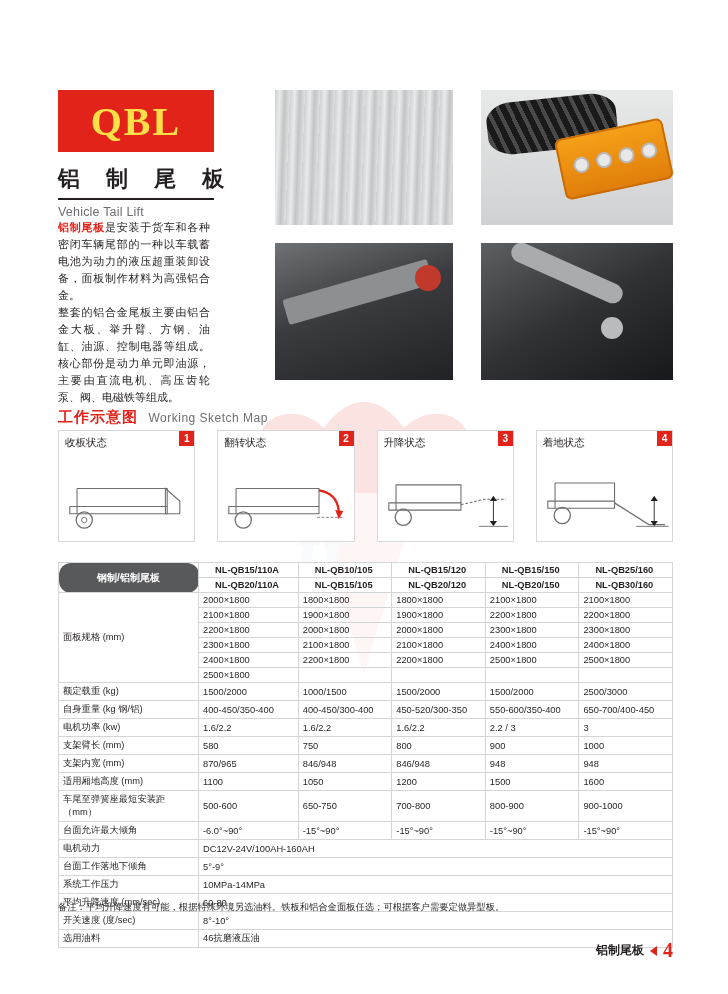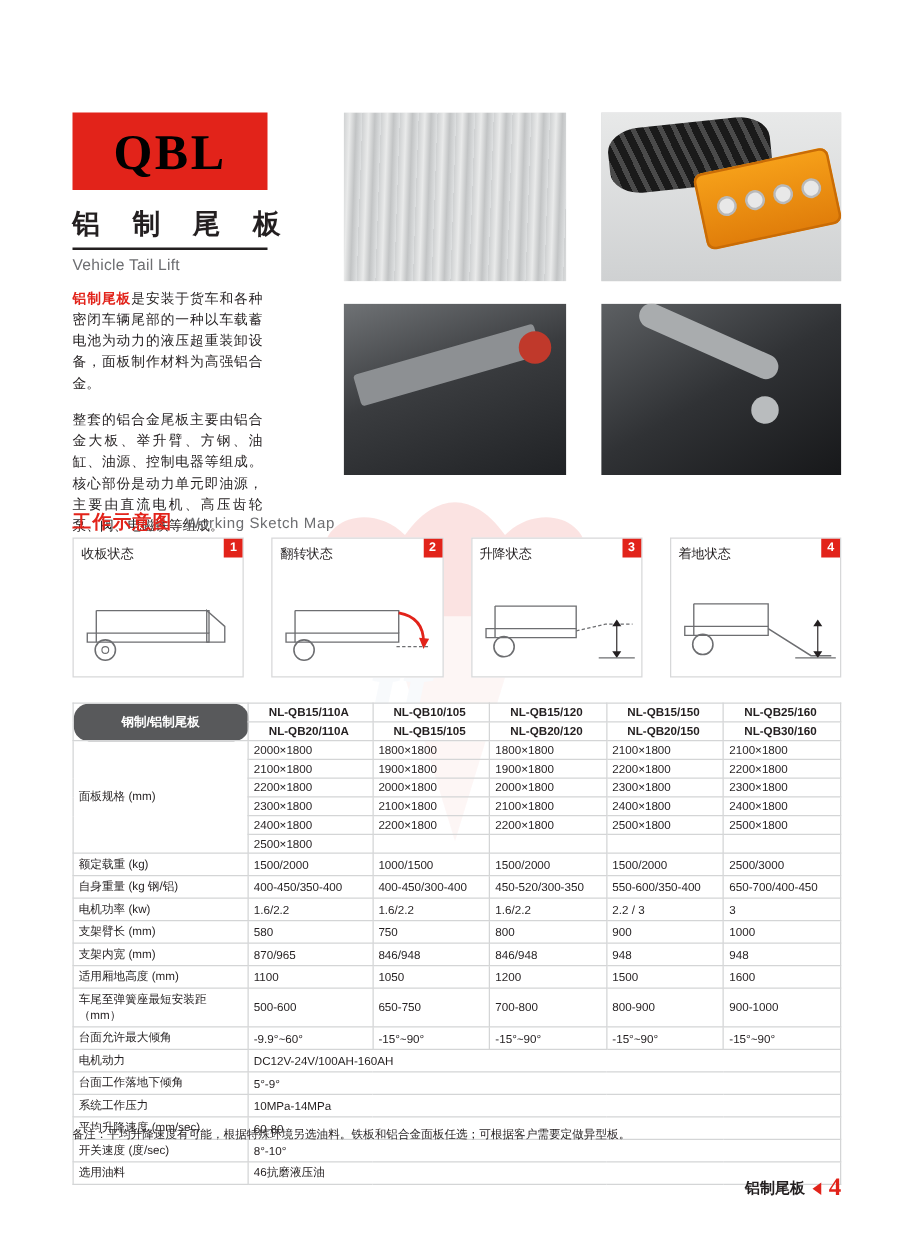--- a/index.html
+++ b/index.html
@@ -23,31 +23,31 @@
   .wm-inner { opacity: 0.12; }
 
   
   .top { position: absolute; left: 58px; top: 90px; width: 615px; height: 290px; z-index: 2;}
 
   .logo-box {
     width: 156px; height: 62px; background: #e2231a;
     display: flex; align-items: center; justify-content: center;
   }
   .logo-text {
-    color: #000000; font-size: 40px; font-weight: bold;
+    color: #fde047; font-size: 40px; font-weight: bold;
     letter-spacing: 2px; font-family: "Liberation Serif", serif;
   }
   .title-cn {
     margin-top: 12px; font-size: 22px; font-weight: bold; letter-spacing: 10px;
     color: #231f20;
   }
   .rule { width: 156px; height: 2px; background: #231f20; margin-top: 4px; }
   .title-en { margin-top: 5px; font-size: 12.5px; color: #6d6e71; letter-spacing: .2px;}
 
-  .para { width: 152px; font-size: 11px; line-height: 17px; color: #231f20; margin-top: 12px; text-align: justify; font-family: Liberation Serif, serif;}
+  .para { width: 152px; font-size: 11px; line-height: 17px; color: #231f20; margin-top: 0; text-align: justify; font-family: Liberation Serif, serif;}
   .para .hl { color: #e2231a; font-weight: bold; }
 
   .photo { position: absolute; background: #d9dadb; overflow: hidden; }
   .ph1 { left: 217px; top: 0px;   width: 178px; height: 135px; }
   .ph2 { left: 423px; top: 0px;   width: 192px; height: 135px; }
   .ph3 { left: 217px; top: 153px; width: 178px; height: 137px; }
   .ph4 { left: 423px; top: 153px; width: 192px; height: 137px; }
 
   
   .ph1 .img { width:100%; height:100%;
@@ -342,21 +342,21 @@
       <tr>
         <td class="rowlabel">车尾至弹簧座最短安装距（mm）</td>
         <td class="c">500-600</td>
         <td class="c">650-750</td>
         <td class="c">700-800</td>
         <td class="c">800-900</td>
         <td class="c">900-1000</td>
       </tr>
       <tr>
         <td class="rowlabel">台面允许最大倾角</td>
-        <td class="c">-9.9°~60°</td>
+        <td class="c">-6.0°~90°</td>
         <td class="c">-15°~90°</td>
         <td class="c">-15°~90°</td>
         <td class="c">-15°~90°</td>
         <td class="c">-15°~90°</td>
       </tr>
 
       <tr>
         <td class="rowlabel">电机动力</td>
         <td class="c" colspan="5">DC12V-24V/100AH-160AH</td>
       </tr>

